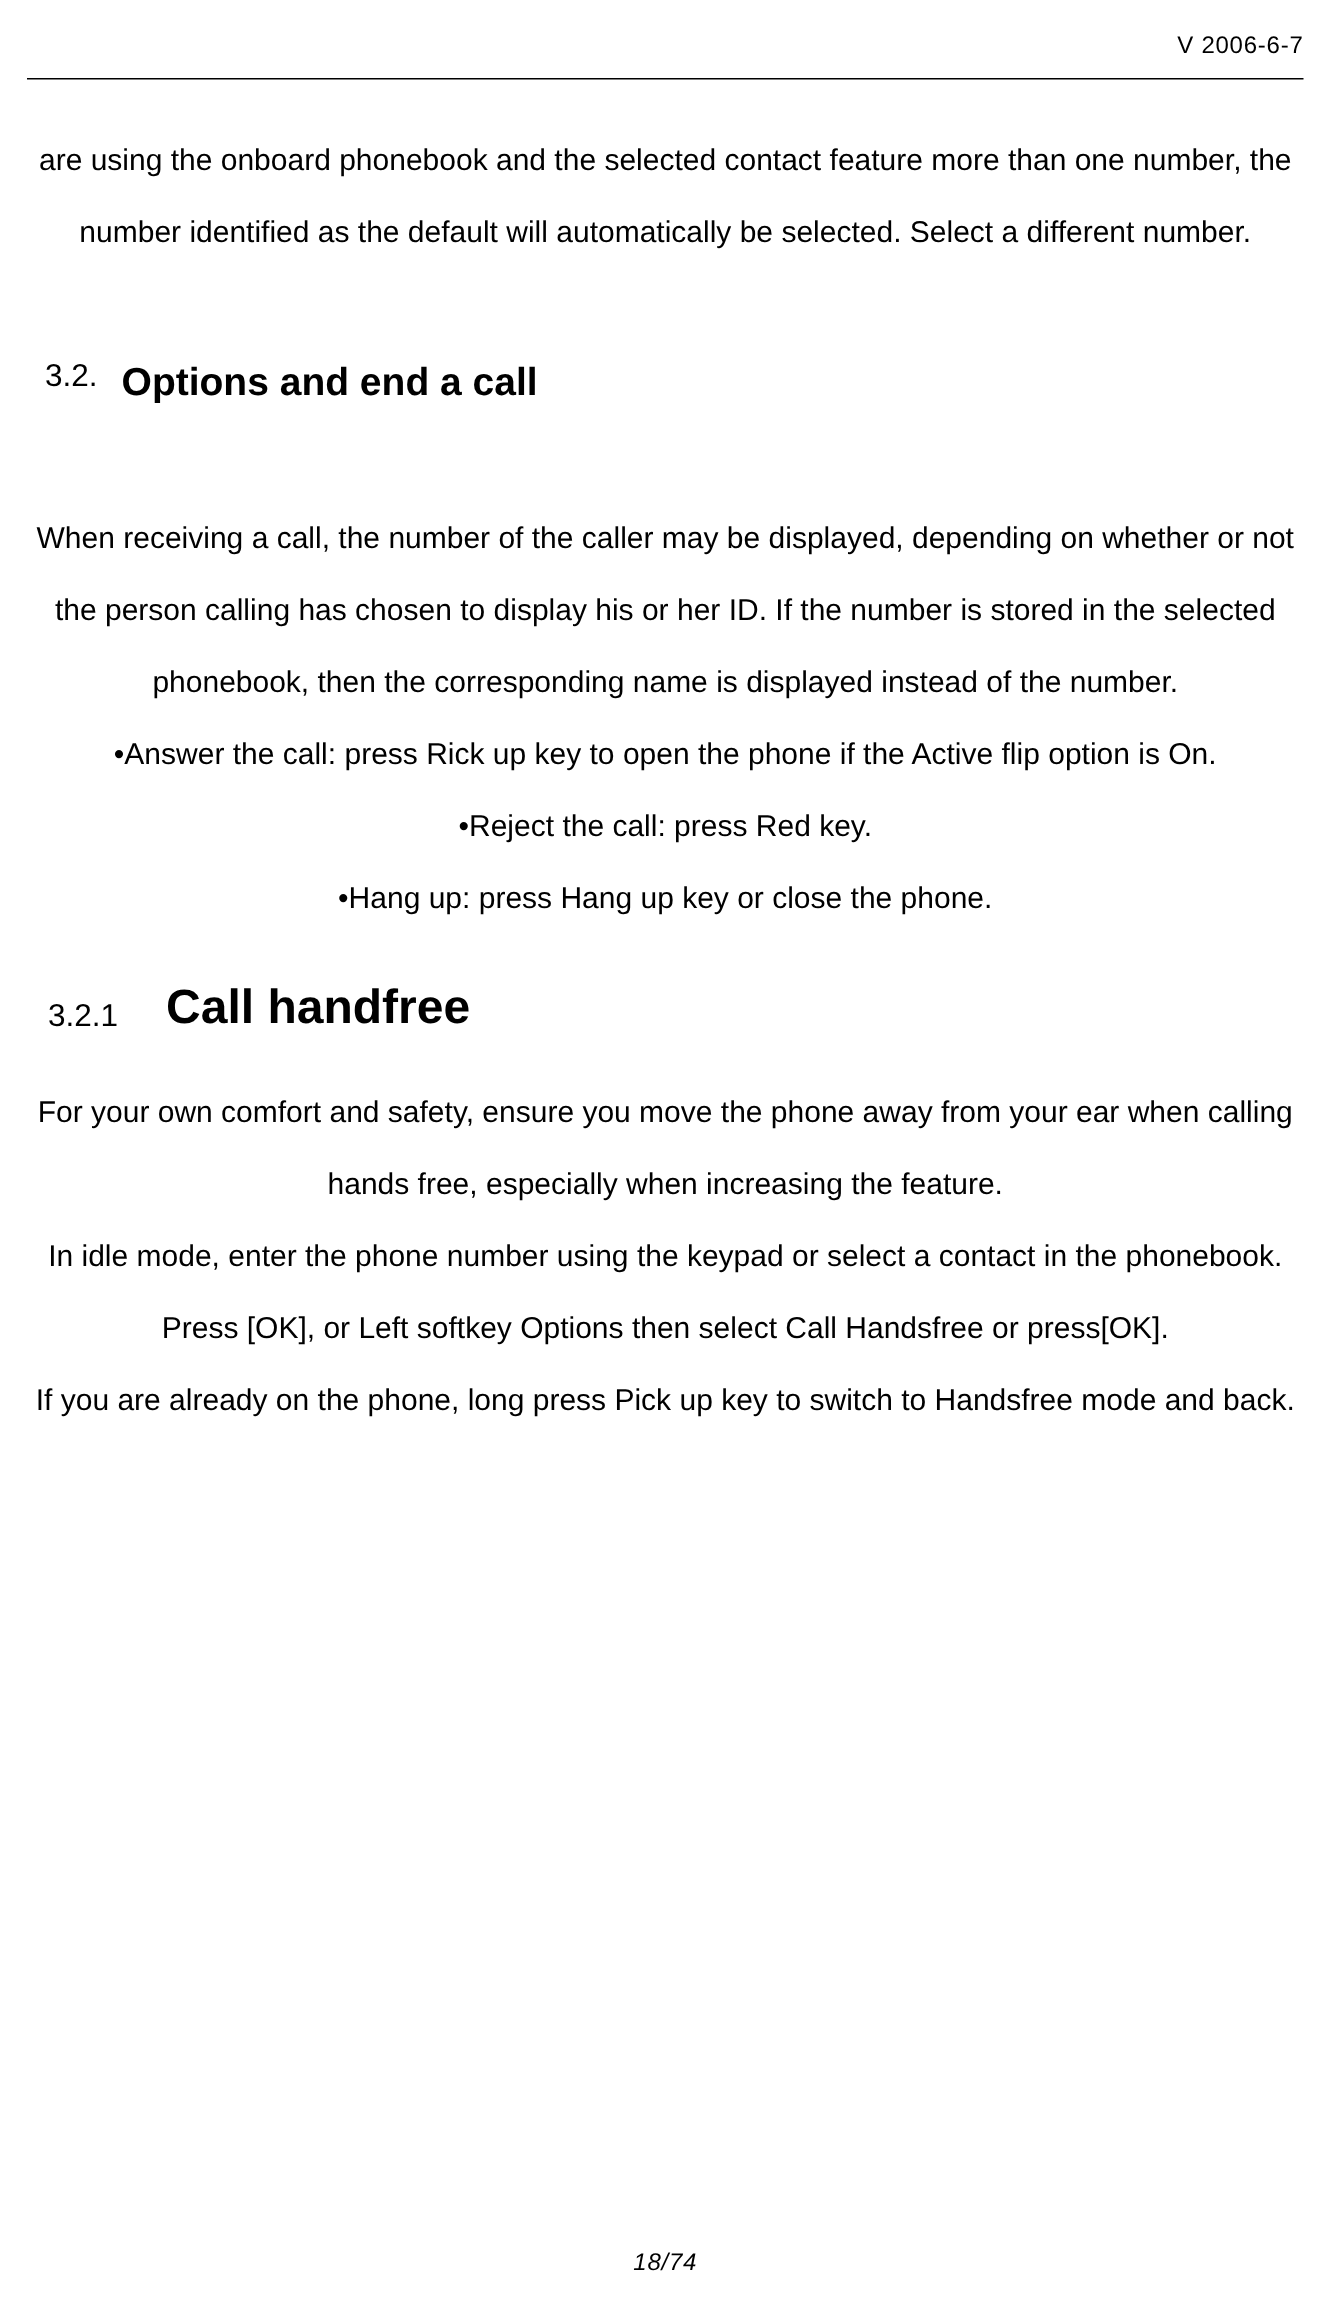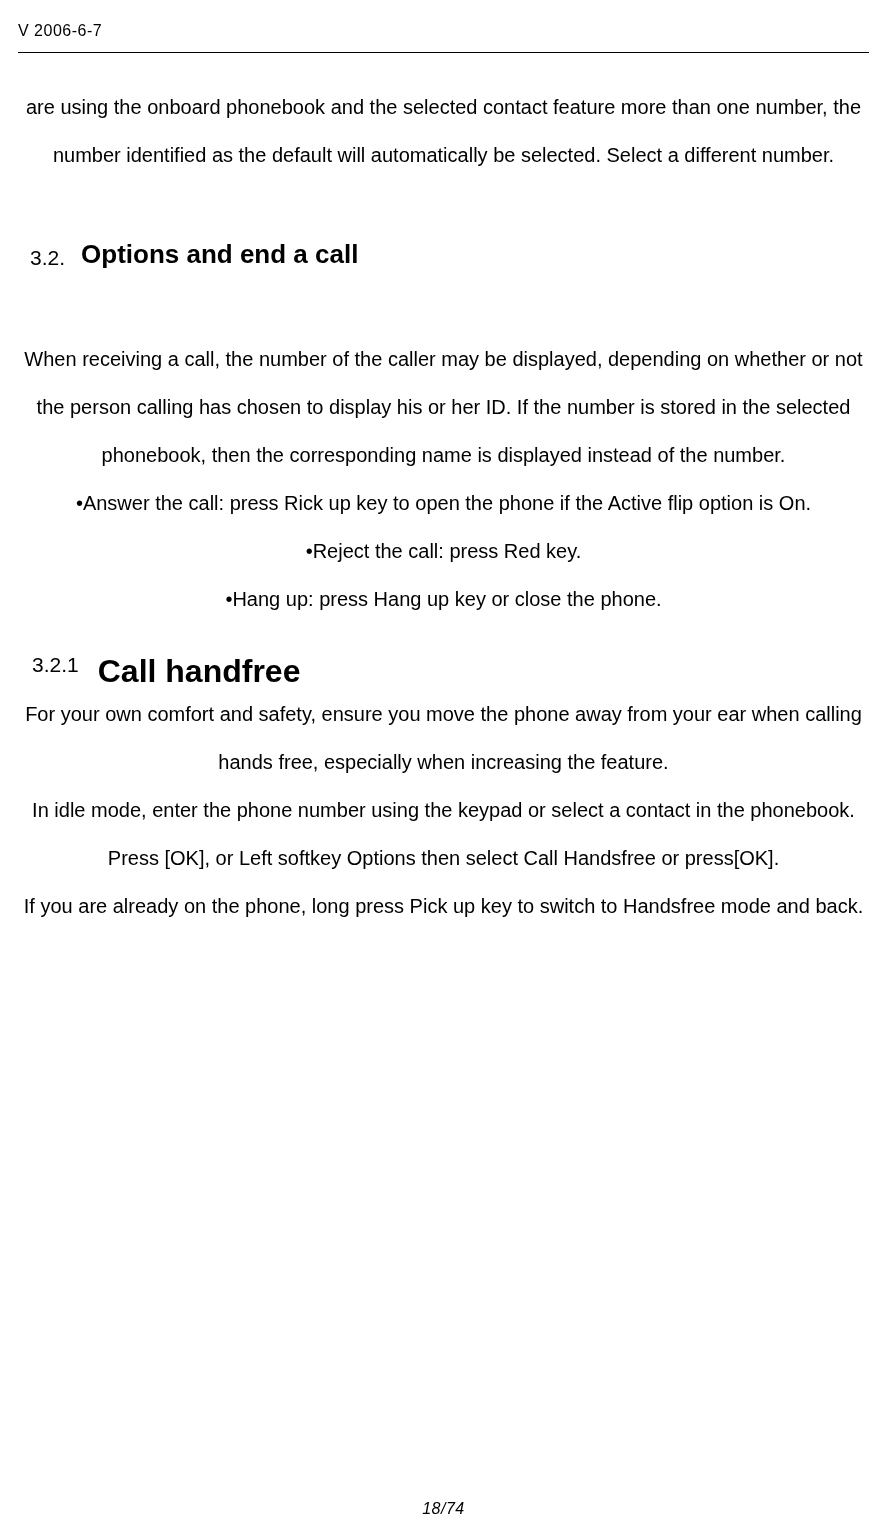--- a/index.html
+++ b/index.html
@@ -9,58 +9,59 @@
     }
     body {
       font-family: Arial, Helvetica, sans-serif;
       background: #ffffff;
       width: 887px;
       height: 1540px;
       position: relative;
       color: #000000;
     }
     .page-header {
-      text-align: left;
+      text-align: right;
       padding-top: 22px;
       padding-bottom: 12px;
       font-size: 16px;
       letter-spacing: 0.5px;
       border-bottom: 1.5px solid #000000;
       margin: 0 18px;
     }
     .content {
       padding: 30px 10px 0 10px;
     }
     .para {
       text-align: center;
       font-size: 20px;
       line-height: 2.4;
       margin-bottom: 0;
     }
     .section-heading {
       display: flex;
-      align-items: flex-end;
+      align-items: flex-start;
       gap: 16px;
       margin-top: 60px;
       margin-bottom: 65px;
       padding-left: 20px;
     }
     .section-number {
       font-size: 21px;
       font-weight: normal;
     }
     .section-title {
       font-size: 26px;
       font-weight: bold;
     }
     .subsection-heading {
       display: flex;
-      align-items: flex-start;
-      gap: 19px;
+      align-items: flex-end;
+      gap: 32px;
       margin-top: 30px;
+      margin-bottom: 28px;
       padding-left: 22px;
     }
     .subsection-number {
       font-size: 21px;
       font-weight: normal;
     }
     .subsection-title {
       font-size: 32px;
       font-weight: bold;
     }

